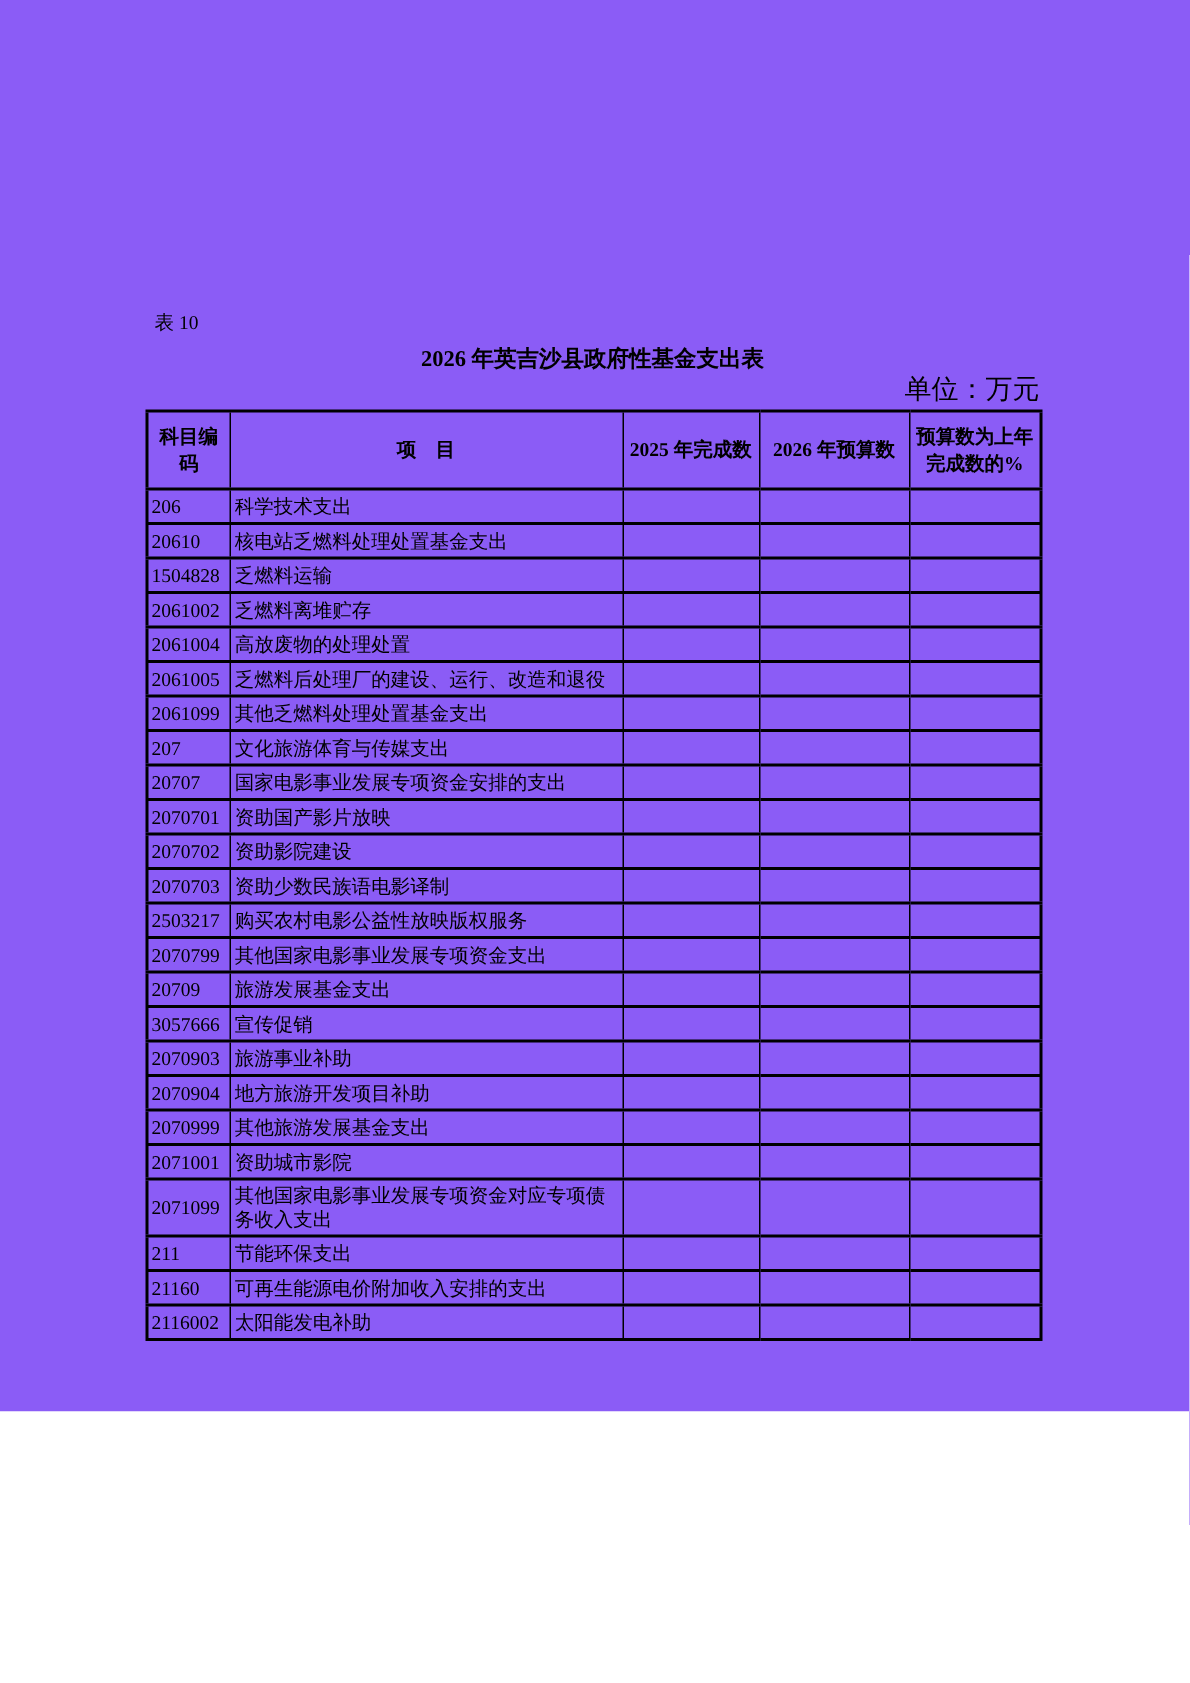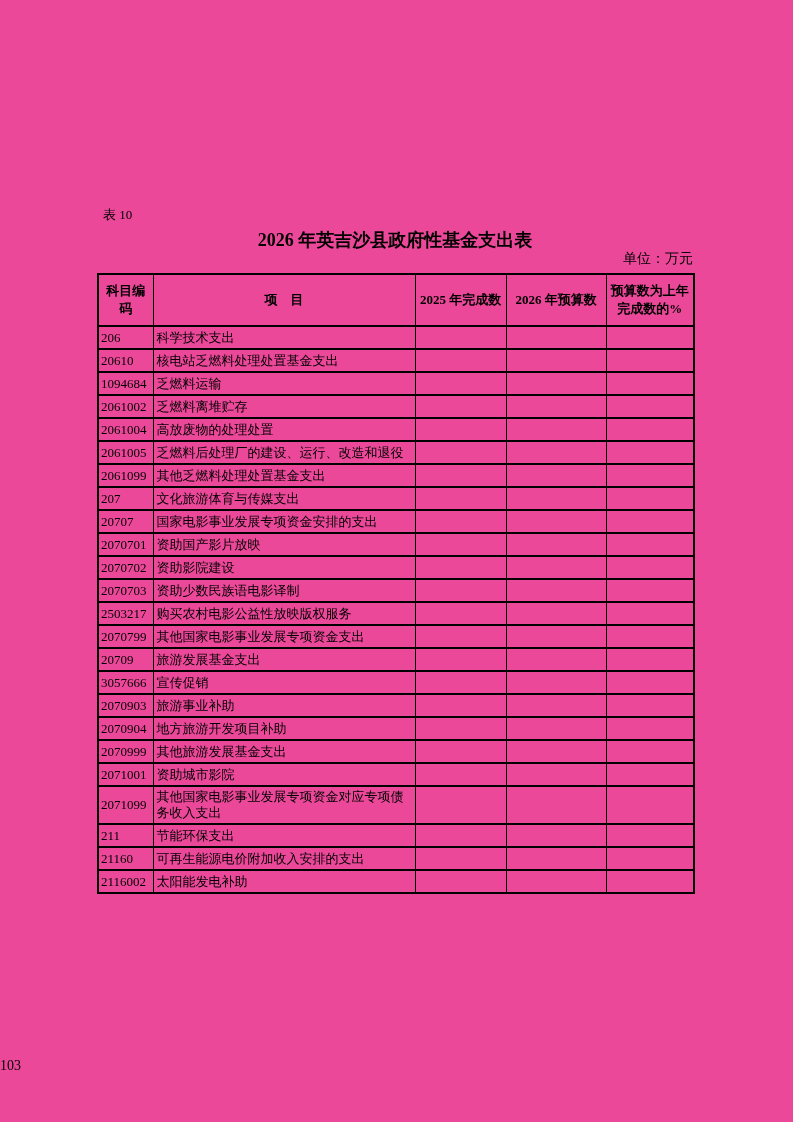--- a/index.html
+++ b/index.html
@@ -3,50 +3,50 @@
 <meta charset="utf-8">
 <style>
   html, body {
     margin: 0;
     padding: 0;
     background: #ffffff;
   }
   .page {
     position: relative;
     width: 793px;
-    height: 1122px;
-    background: #ec4899;
+    height: 941px;
+    background: #8b5cf6;
     font-family: "Liberation Serif", "DejaVu Serif", serif;
     color: #000000;
     overflow: hidden;
   }
   .table-label {
     position: absolute;
     left: 103px;
     top: 207px;
     font-size: 13px;
     line-height: 16px;
   }
   .doc-title {
     position: absolute;
     left: 97px;
     top: 231px;
     width: 596px;
     text-align: center;
-    font-size: 18px;
+    font-size: 15px;
     font-weight: bold;
     line-height: 18px;
   }
   .unit-note {
     position: absolute;
     left: 97px;
     top: 251px;
     width: 596px;
     text-align: right;
-    font-size: 14px;
+    font-size: 18px;
     line-height: 16px;
   }
   table.budget-table {
     position: absolute;
     left: 97px;
     top: 273px;
     width: 596px;
     border-collapse: collapse;
     table-layout: fixed;
     border: 2px solid #000000;
@@ -128,21 +128,21 @@
           <td></td>
         </tr>
         <tr>
           <td class="code-cell">20610</td>
           <td>核电站乏燃料处理处置基金支出</td>
           <td></td>
           <td></td>
           <td></td>
         </tr>
         <tr>
-          <td class="code-cell">1094684</td>
+          <td class="code-cell">1504828</td>
           <td>乏燃料运输</td>
           <td></td>
           <td></td>
           <td></td>
         </tr>
         <tr>
           <td class="code-cell">2061002</td>
           <td>乏燃料离堆贮存</td>
           <td></td>
           <td></td>

